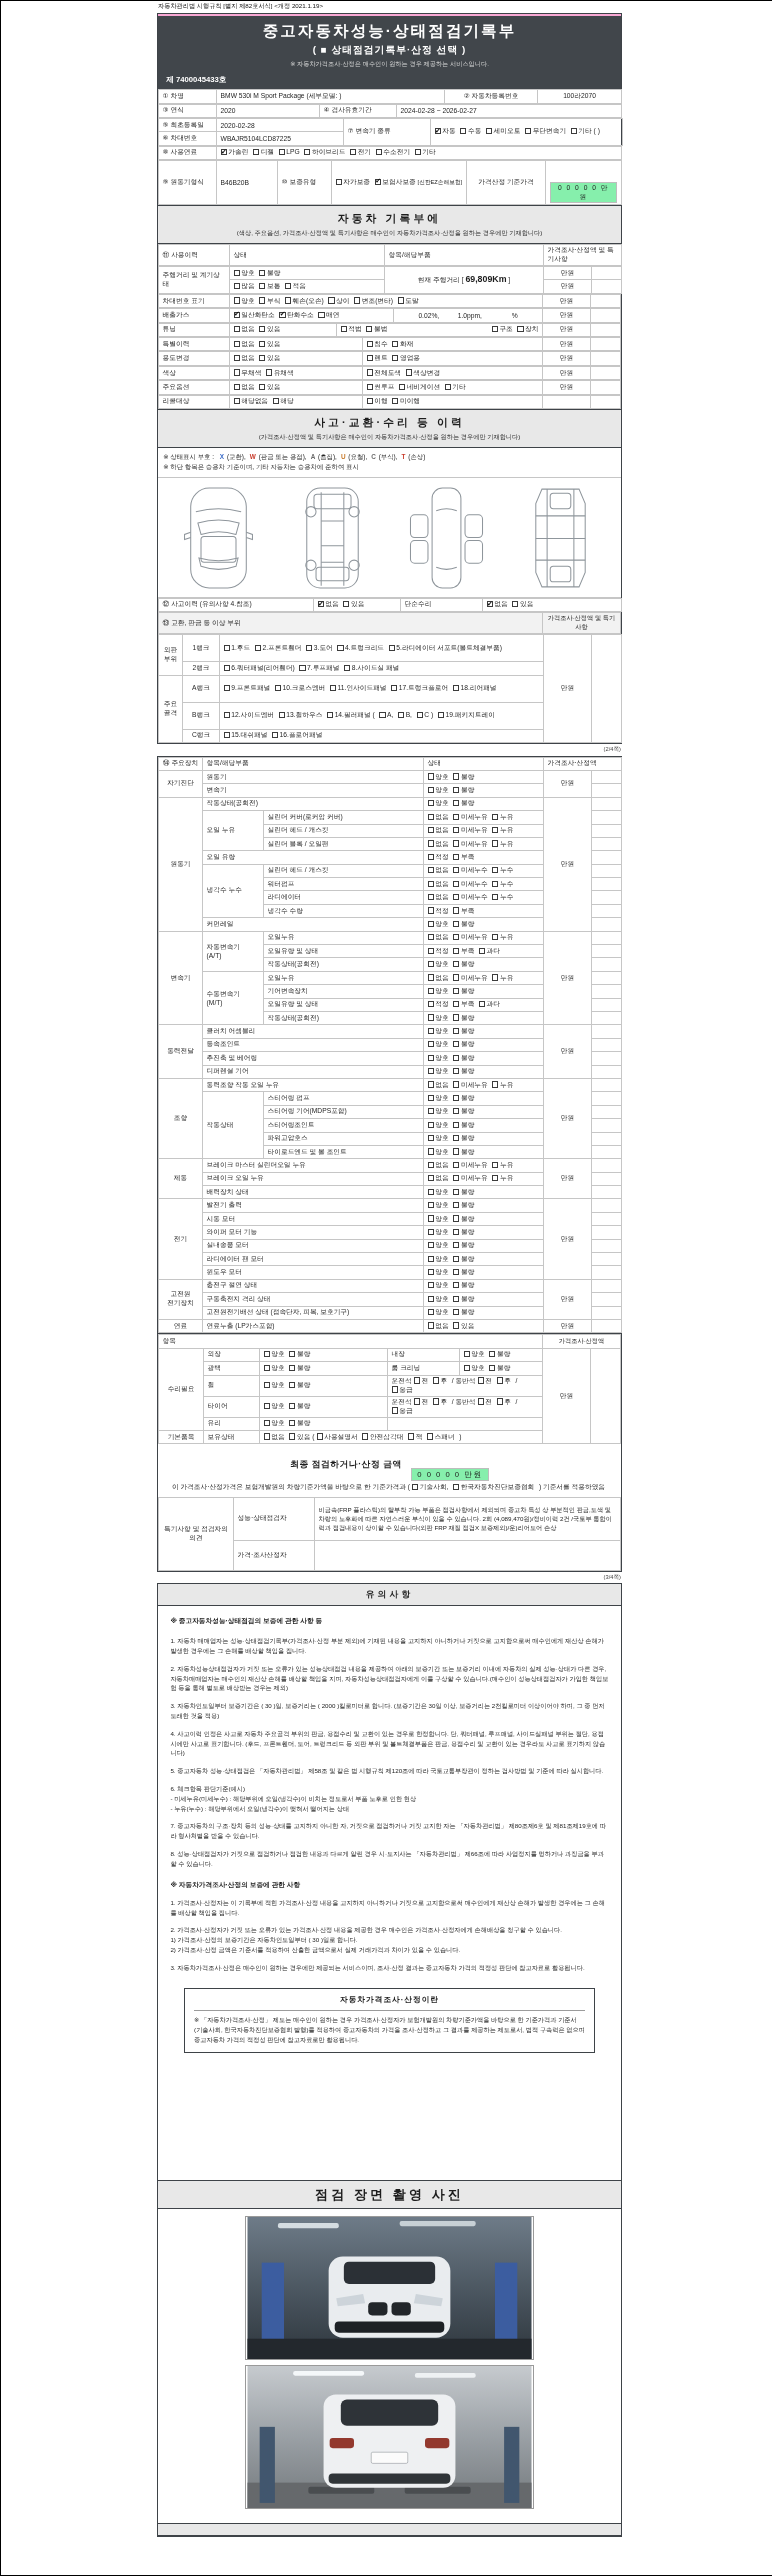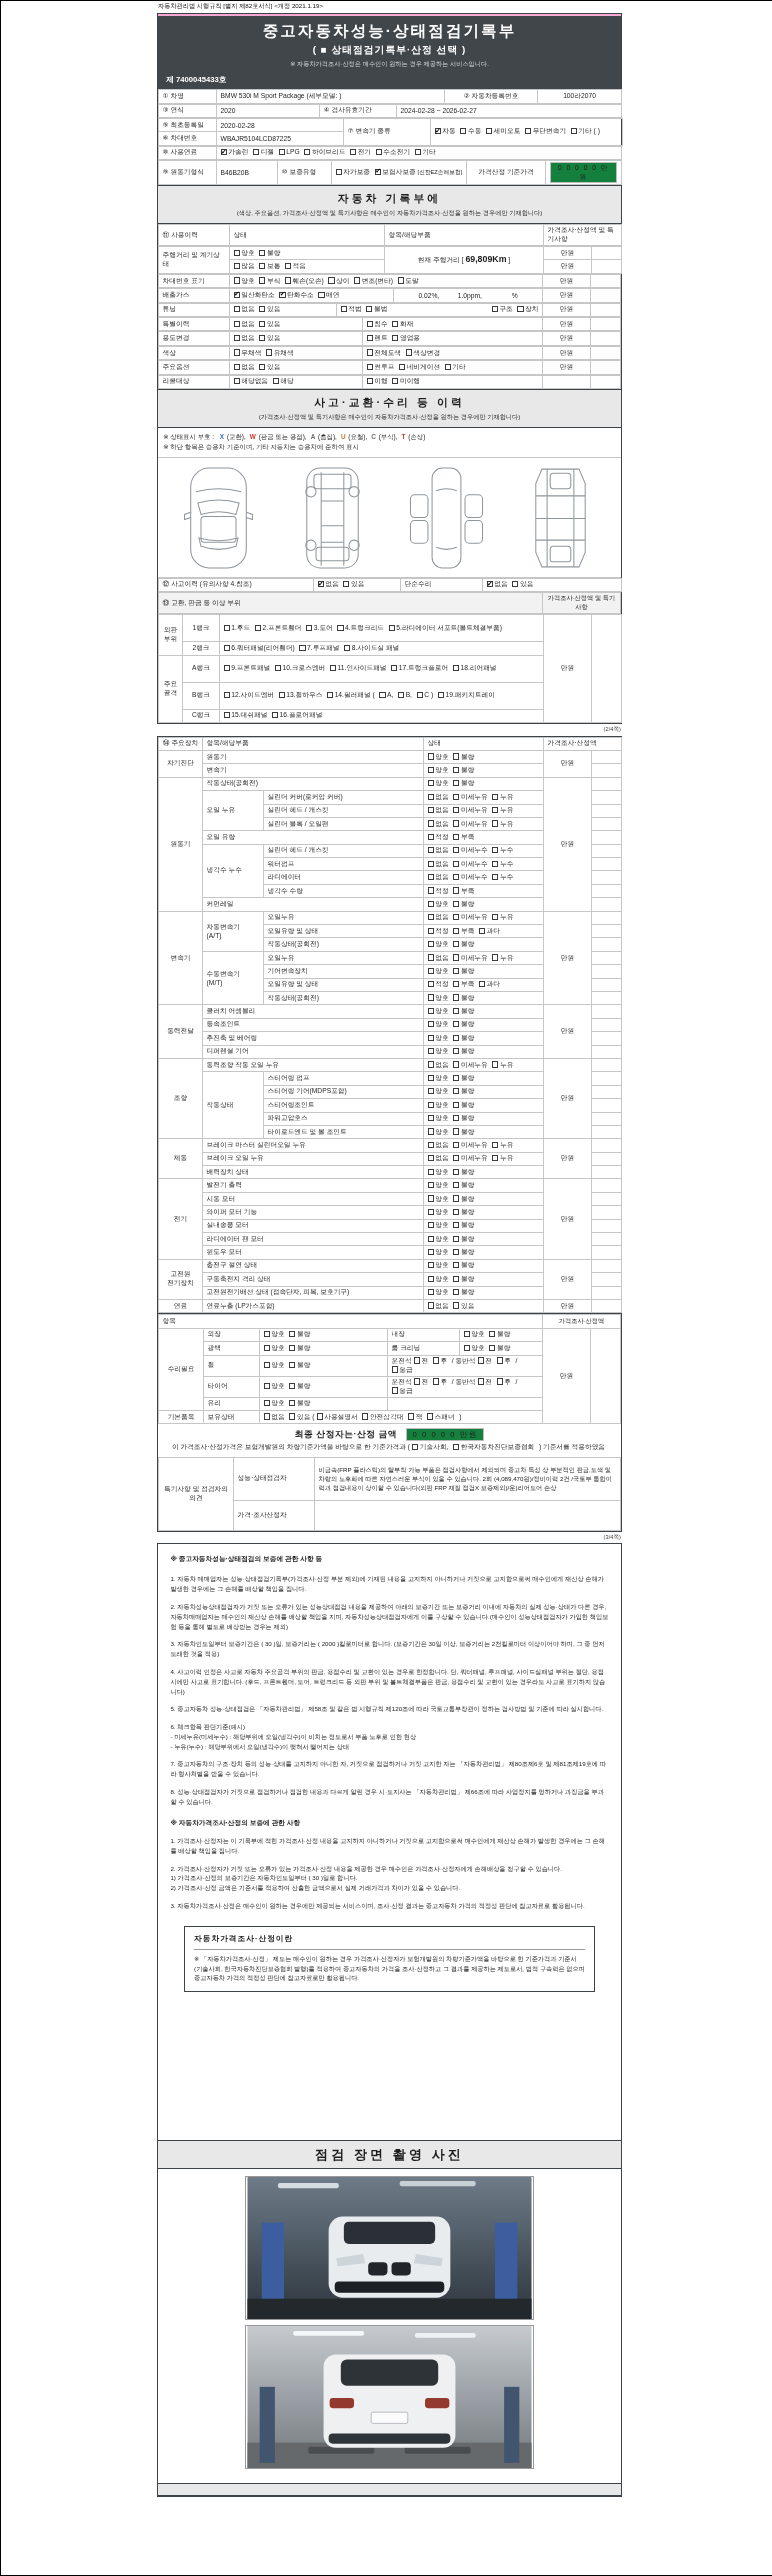--- a/index.html
+++ b/index.html
@@ -24,21 +24,21 @@
   .band { background:#e8e8e8; text-align:center; padding:6.2px 0 5.2px; border-bottom:1px solid #3e4348; }
   .band-title { font-size:10.8px; font-weight:bold; letter-spacing:3.1px; }
   .band-sub { font-size:6.2px; margin-top:2.6px; color:#2a2a2a; }
 
   table.t { border-collapse:collapse; width:100%; table-layout:fixed; }
   .t td { border:0.5px solid #c6c6c6; font-size:6.7px; padding:1px 3.6px; height:13.4px; overflow:hidden; vertical-align:middle; }
   .c { text-align:center; }
   .pre { white-space:pre; }
   .hd td { background:#fff; }
   .gray td { background:#f2f2f2; }
-  .boxval { display:inline-block; border:0.5px solid #bdbdbd; padding:0.5px 5.2px; letter-spacing:1.5px; background:#15803d; }
+  .boxval { display:inline-block; border:0.5px solid #bdbdbd; padding:0.5px 5.2px; letter-spacing:1.5px; background:#86efac;margin-top:20px; }
 
   .cb { display:inline-block; width:6.2px; height:6.2px; border:1px solid #3c3c3c; background:#fff; vertical-align:-1px; position:relative; }
   .cb.on::after { content:"\2714"; position:absolute; left:-0.5px; top:-2.6px; font-size:6.7px; font-weight:bold; color:#0c0c0c; }
   .opt { white-space:nowrap; display:inline-block; margin-right:4.6px; }
   .opt:last-child { margin-right:0; }
   .ot { font-size:6.7px; margin-left:1.5px; }
   .segt { margin-right:2.1px; font-size:6.7px; }
 
   .legend-wrap { padding:3.6px 5.2px 4.1px; font-size:6.4px; border-bottom:0.5px solid #c6c6c6; line-height:1.7; }
   .code { font-weight:bold; margin:0 1px 0 4.1px; }
@@ -50,21 +50,21 @@
   .fp-row { display:flex; align-items:center; justify-content:center; padding:4.1px 0 1px; gap:9.3px; }
   .fp-label { font-size:8.8px; font-weight:bold; letter-spacing:0.5px; }
   .fp-note { text-align:center; font-size:6.2px; padding:1px 0 4.1px; }
 
   .notice-blk { height:598px; overflow:hidden; }
   .notice-body { padding:7.2px 12.4px 5.2px; font-size:6.2px; line-height:1.6; }
   .n-sub { font-weight:bold; font-size:6.7px; margin:3.1px 0 9.3px; }
   .n-item { margin:0 0 7.7px 0; white-space:pre-line; }
   .n-head2 { font-weight:bold; font-size:6.7px; margin:11.3px 0 7.2px; }
   .n-box { border:1px solid #3e4348; margin:15.5px 13.4px 4.1px; padding:5.2px 9.3px 7.2px; }
-  .n-box-title { font-weight:bold; font-size:7.7px; letter-spacing:1px; padding-bottom:3.6px; margin-bottom:4.1px; border-bottom:0.5px solid #9b9b9b; }
+  .n-box-title { text-align:center; font-weight:bold; font-size:7.7px; letter-spacing:1px; padding-bottom:3.6px; margin-bottom:4.1px; border-bottom:0.5px solid #9b9b9b; }
   .n-box-text { font-size:6.2px; line-height:1.6; }
 
   .photos-body { padding:7.2px 0 8.2px; text-align:center; }
   .photo { display:block; margin:0 auto 5.2px; border:0.5px solid #9a9a9a; }
 
   .signband { background:#e8e8e8; border-bottom:1px solid #3e4348; padding:5.2px 14.4px 6.2px; }
 
   .dev { text-align:center; }
   .subcell { text-align:left; }
 </style>
@@ -796,21 +796,21 @@
       </tr>
       <tr>
         <td class="c">기본품목</td>
         <td>보유상태</td>
         <td colspan="3"><span><span class="opt"><span class="cb"></span><span class="ot">없음</span></span><span class="opt"><span class="cb"></span><span class="ot">있음</span></span></span> <span><span class="segt">(</span><span class="opt"><span class="cb"></span><span class="ot">사용설명서</span></span><span class="opt"><span class="cb"></span><span class="ot">안전삼각대</span></span><span class="opt"><span class="cb"></span><span class="ot">잭</span></span><span class="opt"><span class="cb"></span><span class="ot">스패너</span></span><span class="segt">)</span></span></td>
       </tr>
     </tbody>
       </table>
 
     <div class="fp-row">
-      <span class="fp-label">최종 산정자는·산정 금액</span>
+      <span class="fp-label">최종 점검하거나·산정 금액</span>
       <span class="boxval" style="font-size:7.7px">0 0 0 0 0 만원</span>
     </div>
     <div class="fp-note"><span class="segt">이 가격조사·산정가격은 보험개발원의 차량기준가액을 바탕으로 한 기준가격과 (</span><span class="opt"><span class="cb"></span><span class="ot">기술사회,</span></span><span class="opt"><span class="cb"></span><span class="ot">한국자동차진단보증협회</span></span><span class="segt">) 기준서를 적용하였음</span></div>
 
     <table class="t">
       <colgroup>
           <col style="width:75px">
           <col style="width:81px">
           <col style="width:306px">
         </colgroup>
@@ -824,20 +824,23 @@
         <td>가격·조사산정자</td>
         <td></td>
       </tr>
     </tbody>
       </table>
   </div>
 
   <div class="marker">(3/4쪽)</div>
 
   <div class="blk notice-blk">
+    <div class="band" style="padding:4.6px 0 4.1px">
+      <div class="band-title" style="font-size:8.8px">유의사항</div>
+    </div>
     <div class="notice-body">
       <div class="n-sub">※ 중고자동차성능·상태점검의 보증에 관한 사항 등</div>
       <div>
           <div class="n-item">1.  자동차 매매업자는 성능·상태점검기록부(가격조사·산정 부분 제외)에 기재된 내용을 고지하지 아니하거나 거짓으로 고지함으로써 매수인에게 재산상 손해가 발생한 경우에는 그 손해를 배상할 책임을 집니다.</div>
           <div class="n-item">2.  자동차성능상태점검자가 거짓 또는 오류가 있는 성능상태점검 내용을 제공하여 아래의 보증기간 또는 보증거리 이내에 자동차의 실제 성능·상태가 다른 경우, 자동차매매업자는 매수인의 재산상 손해를 배상할 책임을 지며, 자동차성능상태점검자에게 이를 구상할 수 있습니다.(매수인이 성능상태점검자가 가입한 책임보험 등을 통해 별도로 배상받는 경우는 제외)</div>
           <div class="n-item">3.  자동차인도일부터 보증기간은 ( 30 )일, 보증거리는 ( 2000 )킬로미터로 합니다. (보증기간은 30일 이상, 보증거리는 2천킬로미터 이상이어야 하며, 그 중 먼저 도래한 것을 적용)</div>
           <div class="n-item">4.  사고이력 인정은 사고로 자동차 주요골격 부위의 판금, 용접수리 및 교환이 있는 경우로 한정합니다. 단, 쿼터패널, 루프패널, 사이드실패널 부위는 절단, 용접 시에만 사고로 표기합니다. (후드, 프론트휀더, 도어, 트렁크리드 등 외판 부위 및 볼트체결부품은 판금, 용접수리 및 교환이 있는 경우라도 사고로 표기하지 않습니다)</div>
           <div class="n-item">5.  중고자동차 성능·상태점검은 「자동차관리법」 제58조 및 같은 법 시행규칙 제120조에 따라 국토교통부장관이 정하는 검사방법 및 기준에 따라 실시합니다.</div>
           <div class="n-item">6.  체크항목 판단기준(예시)
       - 미세누유(미세누수) : 해당부위에 오일(냉각수)이 비치는 정도로서 부품 노후로 인한 현상

